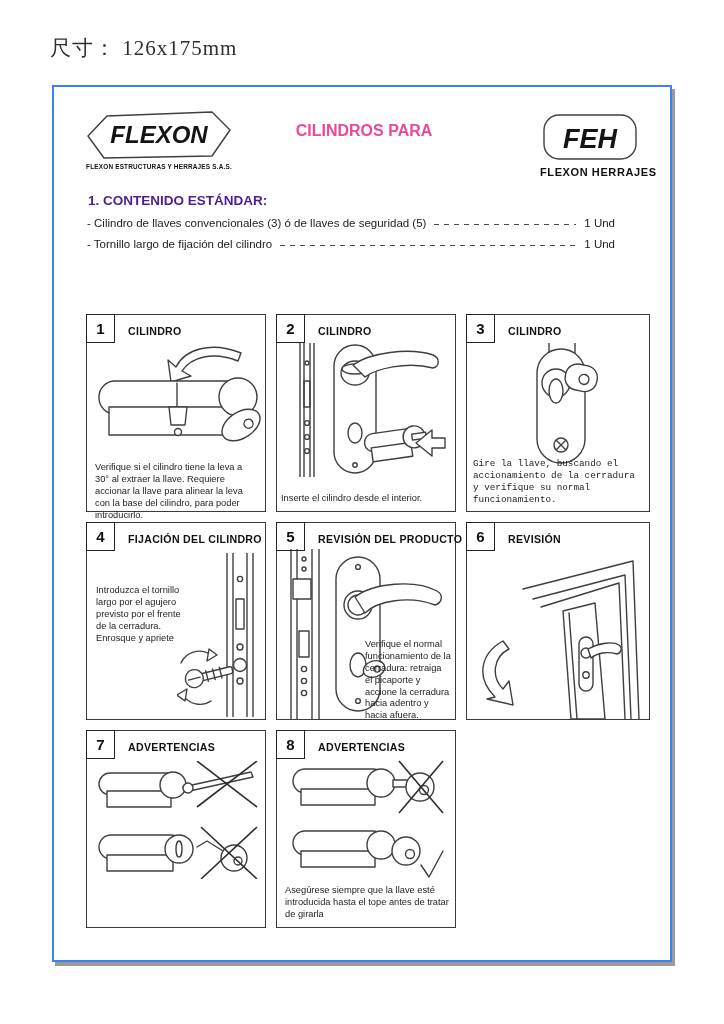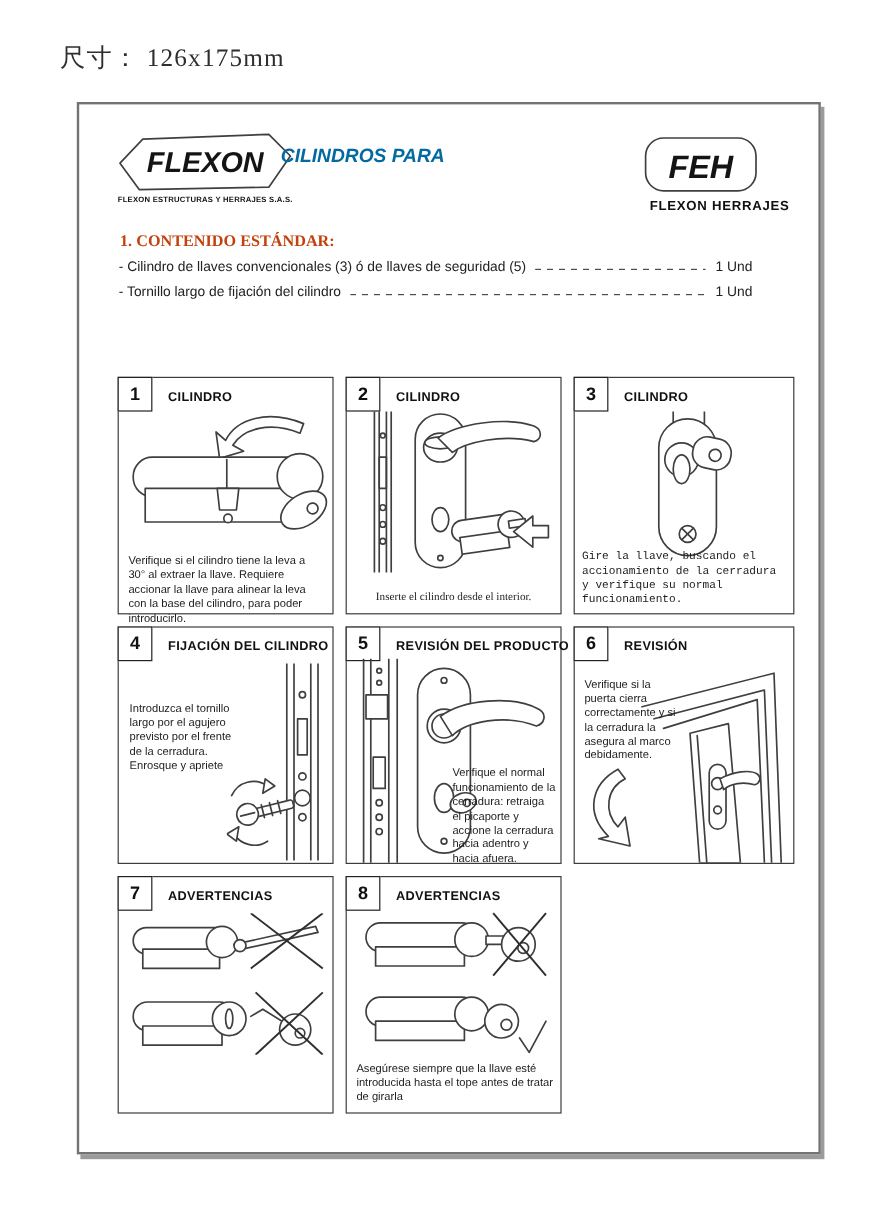--- a/index.html
+++ b/index.html
@@ -10,33 +10,32 @@
     color:#1f1f1f;
     -webkit-font-smoothing:antialiased;
   }
   .size-label{
     position:absolute;left:50px;top:34px;
     font-family:"Liberation Serif",serif;
     font-size:21px;letter-spacing:1px;color:#2e2e2e;
   }
   .sheet{
     position:absolute;left:52px;top:85px;width:616px;height:873px;
-    background:#fff;border:2px solid #737373;
+    background:#fff;border:2px solid #3b82f6;
     box-shadow:3px 4px 0 #9b9b9b;
-    margin-left:12px;
   }
   
   .logo-left{position:absolute;left:30px;top:22px;width:150px;text-align:center;}
   .logo-left .sub{font-size:6.4px;font-weight:bold;letter-spacing:.2px;margin-top:2px;color:#111;}
-  .brand-title{position:absolute;left:168px;top:34px;width:284px;
-    font-weight:bold;font-size:16px;line-height:20px;color:#0369a1;font-style:italic;}
-  .logo-right{position:absolute;left:468px;top:24px;width:124px;text-align:right;}
+  .brand-title{position:absolute;left:168px;top:34px;width:284px;text-align:center;
+    font-weight:bold;font-size:16px;line-height:20px;color:#ec4899;}
+  .logo-right{position:absolute;left:486px;top:24px;width:124px;text-align:left;}
   .logo-right .sub{font-size:11px;font-weight:bold;letter-spacing:.6px;margin-top:3px;color:#111;}
   
-  .sec-heading{position:absolute;font-weight:bold;font-size:13.5px;color:#c2410c;font-family:Liberation Serif, serif;}
+  .sec-heading{position:absolute;font-weight:bold;font-size:13.5px;color:#4c1d95;}
   .sec1-heading{left:34px;top:106px;}
   .content-list{position:absolute;left:33px;top:130px;width:528px;}
   .content-row{display:flex;align-items:flex-end;font-size:11.5px;margin-bottom:9px;color:#222;}
   .content-row .lbl{white-space:nowrap;}
   .content-row .leader{flex:1;height:11px;margin:0 8px;
     background:repeating-linear-gradient(to right,#4a4a4a 0 5px,transparent 5px 10px);
     background-size:100% 1.4px;background-position:0 6px;background-repeat:no-repeat;}
   .content-row .qty{white-space:nowrap;font-size:11.5px;}
   .sec2-heading{left:34px;top:194px;}
   
@@ -51,21 +50,21 @@
   .num-box{
     position:absolute;left:-1px;top:-1px;width:29px;height:29px;
     border:1.6px solid #222;background:#fff;box-sizing:border-box;
     display:flex;align-items:center;justify-content:center;
     font-weight:bold;font-size:15px;color:#111;
   }
   .panel-title{position:absolute;left:41px;top:10px;font-weight:bold;font-size:10.6px;
     letter-spacing:.3px;color:#111;white-space:nowrap;}
   .caption{position:absolute;font-size:9.3px;line-height:1.28;color:#1d1d1d;}
   .cap1{left:8px;top:147px;right:7px;}
-  .cap2{left:4px;bottom:6px;right:4px;text-align:center;font-family:Liberation Serif, serif;}
+  .cap2{left:4px;bottom:6px;right:4px;text-align:left;}
   .cap3{left:6px;bottom:5px;right:4px;font-family:Liberation Mono, monospace;}
   .cap4{left:9px;top:62px;width:96px;}
   .cap5{left:88px;top:116px;width:86px;}
   .cap6{left:8px;top:42px;width:84px;}
   .cap7{left:8px;top:151px;right:5px;}
   .cap8{left:8px;top:154px;right:5px;}
   .illus{position:absolute;}
   .il1{left:4px;top:30px;}   .il2{left:10px;top:28px;}  .il3{left:12px;top:28px;}
   .il4{right:8px;top:30px;}  .il5{left:4px;top:26px;}   .il6{left:0;top:26px;}
   .il7{left:8px;top:30px;}   .il8{left:10px;top:28px;}
@@ -254,21 +253,20 @@
         <polyline class="ink" points="66,50 158,26 164,170"></polyline>
         <polyline class="ink" points="74,58 152,34 158,170"></polyline>
         <polygon class="inkf" points="96,62 128,54 138,170 104,170"></polygon>
         <line class="ink" x1="102" y1="64" x2="110" y2="170"></line>
         <rect class="inkf" x="112" y="88" width="14" height="54" rx="7"></rect>
         <circle class="inkf" cx="119" cy="104" r="5"></circle>
         <path class="inkf" d="M121 100 C132 94 146 92 152 96 C156 99 154 104 150 105 C140 102 130 104 124 109 Z"></path>
         <circle class="ink" cx="119" cy="126" r="3.2"></circle>
         <path class="inkf" d="M36 92 C14 104 8 128 28 148 L20 150 L46 156 L42 132 L36 140 C24 128 26 108 42 100 Z"></path>
       </svg>
-      <div class="caption cap6">Verifique si la puerta cierra correctamente y si la cerradura la asegura al marco debidamente.</div>
     </div>
 
     <div class="panel p7">
       <div class="num-box">7</div>
       <div class="panel-title">ADVERTENCIAS</div>
       <svg class="illus il7" width="165" height="118" viewBox="0 0 165 118">
         <rect class="inkf" x="4" y="12" width="80" height="22" rx="11"></rect>
         <rect class="inkf" x="12" y="30" width="64" height="16"></rect>
         <circle class="inkf" cx="78" cy="24" r="13"></circle>
         <polygon class="inkf" points="88,26 156,11 158,16 90,31"></polygon>

